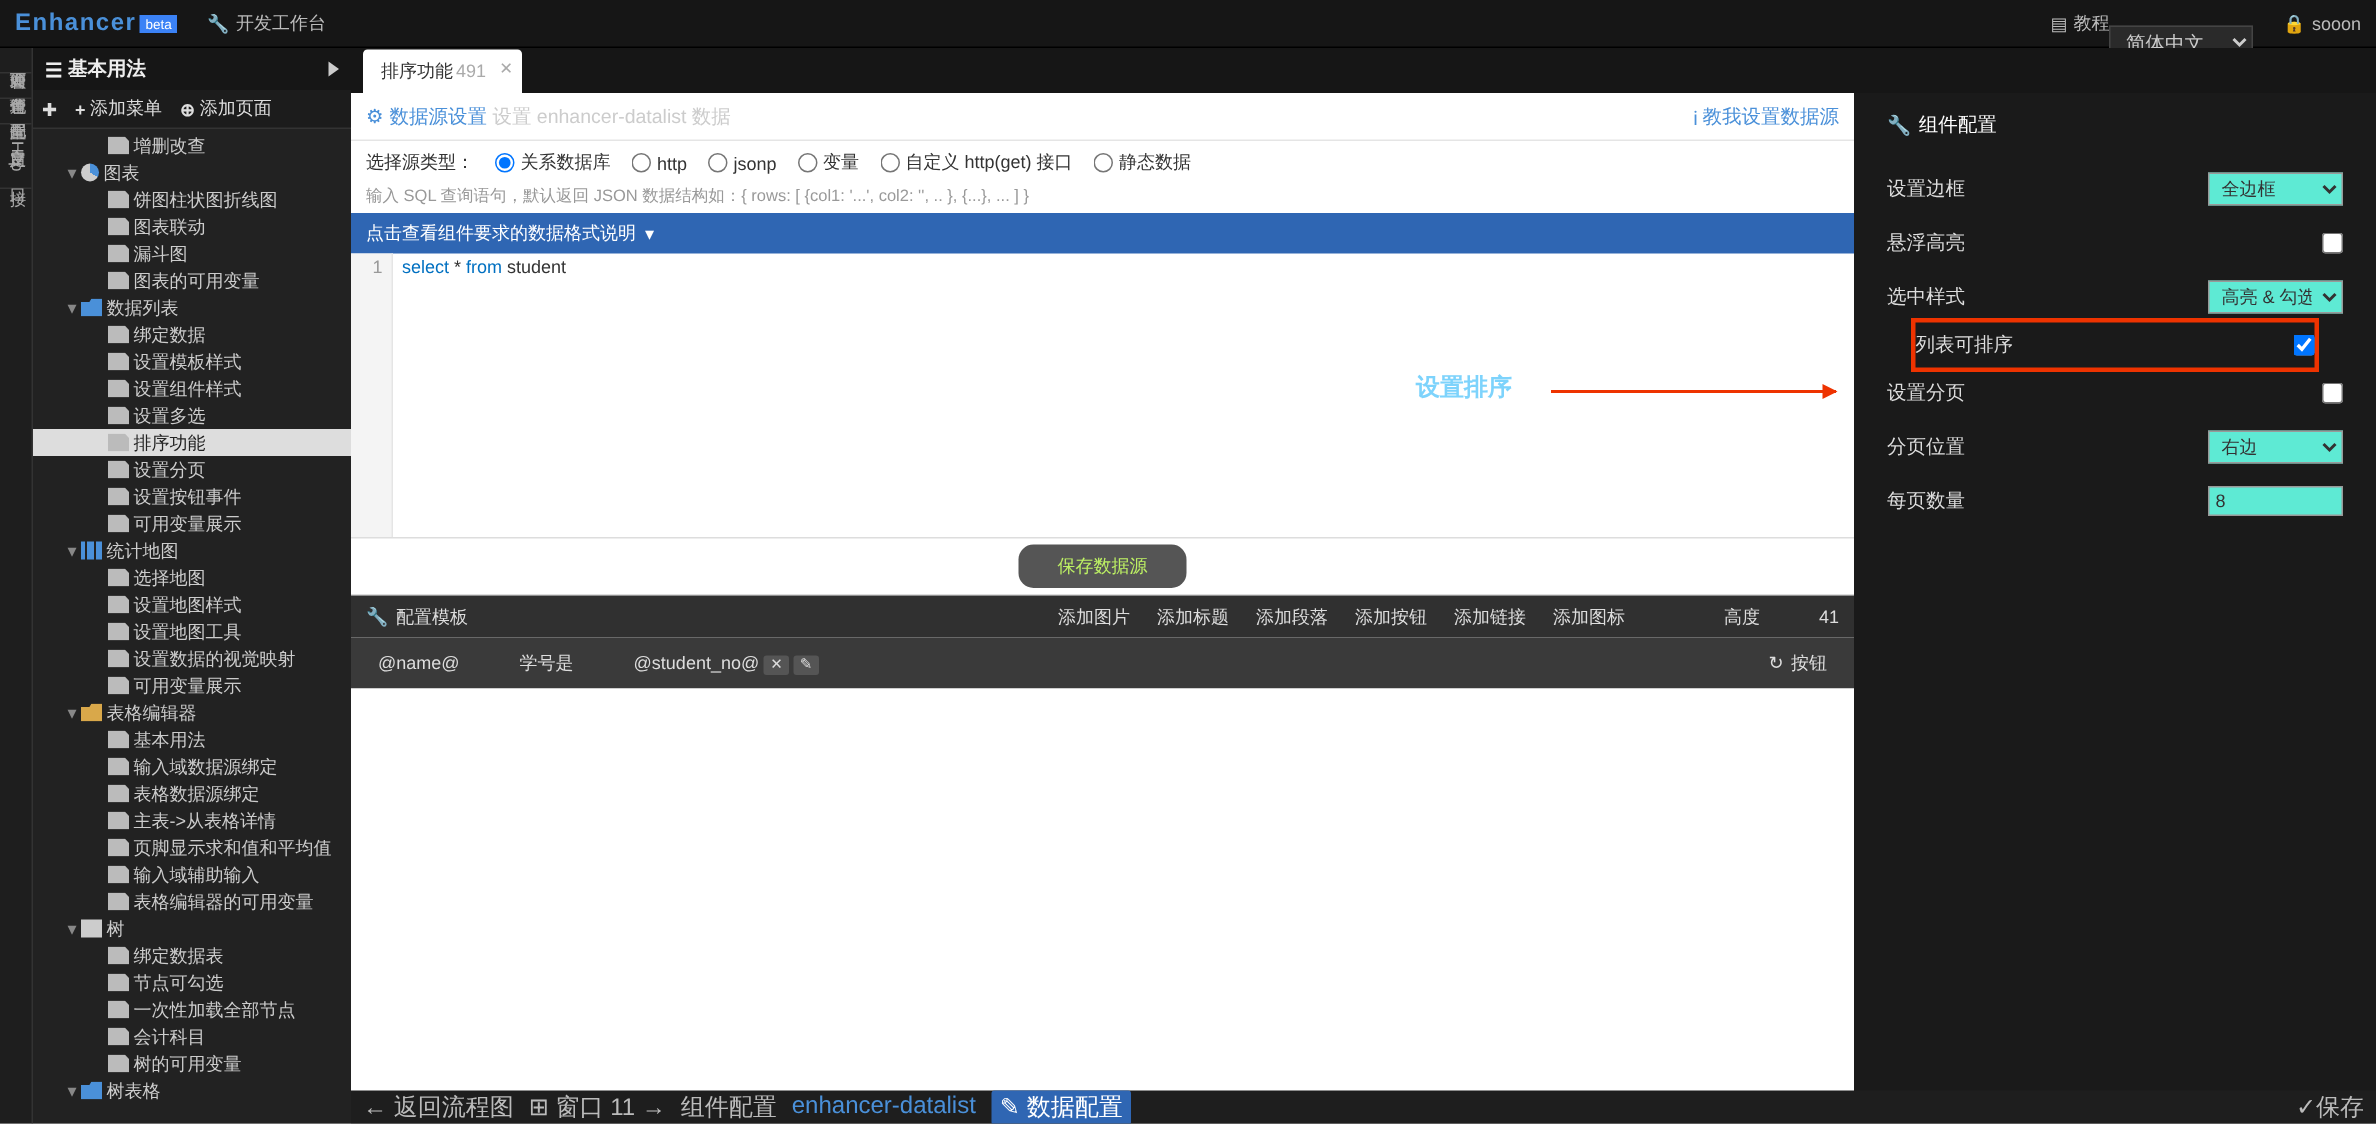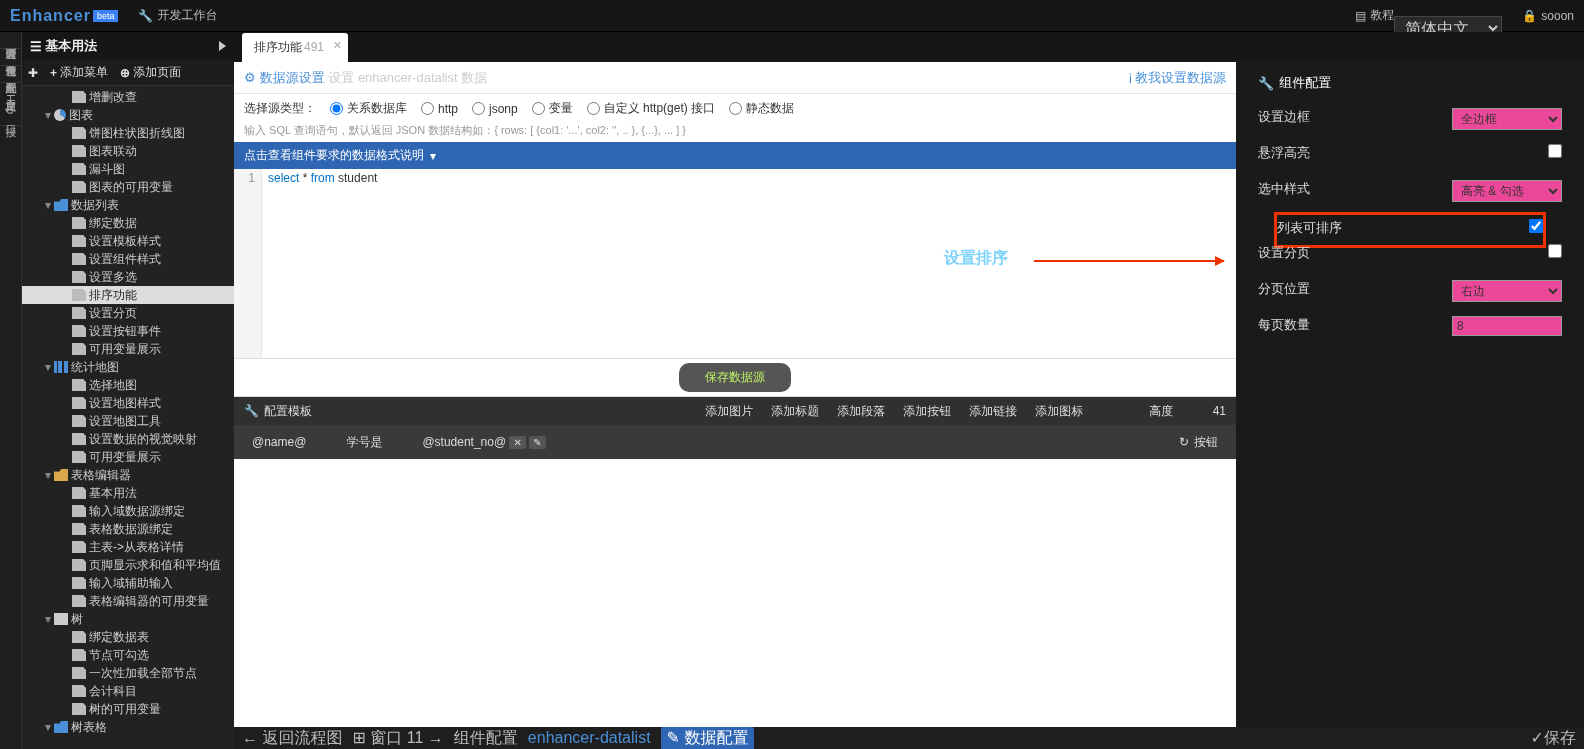--- a/index.html
+++ b/index.html
@@ -4,21 +4,21 @@
 <style>
 * { margin:0; padding:0; box-sizing:border-box; font-family:"Microsoft YaHei",Arial,sans-serif; }
 body { width:1584px; height:749px; background:#1a1a1a; color:#ccc; font-size:12px; overflow:hidden; position:relative; }
 
 
 .topbar { height:32px; background:#161616; display:flex; align-items:center; padding:0 10px; border-bottom:1px solid #000; }
 .logo { color:#4a90d9; font-weight:bold; font-size:16px; letter-spacing:1px; }
 .beta { background:#3b82f6; color:#fff; font-size:9px; padding:1px 4px; margin-left:2px; vertical-align:top; }
 .top-item { color:#bbb; margin-left:20px; display:flex; align-items:center; gap:4px; cursor:pointer; }
 .top-spacer { flex:1; }
-.lang-sel { background:#2a2a2a; color:#ccc; border:1px solid #444; padding:2px 16px 2px 6px; font-size:16px;margin-top:25px; }
+.lang-sel { background:#2a2a2a; color:#ccc; border:1px solid #444; padding:2px 16px 2px 6px; font-size:13px;margin-top:25px; }
 
 
 .rail { position:absolute; left:0; top:32px; bottom:0; width:22px; background:#1e1e1e; border-right:1px solid #333; }
 .rail div { writing-mode:vertical-rl; font-size:11px; color:#aaa; padding:8px 3px; border-bottom:1px solid #333; cursor:pointer; }
 
 
 .sidebar { position:absolute; left:22px; top:32px; bottom:0; width:212px; background:#222; overflow-y:auto; }
 .sb-head { height:28px; background:#161616; display:flex; align-items:center; padding:0 8px; font-size:13px; font-weight:bold; color:#eee; }
 .sb-head .play { margin-left:auto; width:0;height:0;border-left:7px solid #ccc;border-top:5px solid transparent;border-bottom:5px solid transparent;}
 .sb-toolbar { height:26px; display:flex; align-items:center; padding:0 6px; gap:12px; color:#ddd; background:#1c1c1c; border-bottom:1px solid #333;}
@@ -64,23 +64,23 @@
 .tpl-bar .sp{flex:1;}
 .tpl-bar a{color:#ddd;cursor:pointer;}
 .tpl-row{height:34px;background:#3a3a3a;display:flex;align-items:center;padding:0 18px;color:#ddd;font-size:12px;gap:40px;}
 .tpl-row .r{margin-left:auto;display:flex;align-items:center;gap:5px;}
 .ci{background:#555;border-radius:2px;padding:1px 4px;font-size:10px;cursor:pointer;}
 .tpl-body{flex:1;background:#fff;}
 
 
 .rpanel{position:absolute;right:0;top:30px;bottom:14px;width:348px;background:#1a1a1a;padding:12px 22px;color:#ddd;}
 .rp-title{font-size:13px;color:#fff;margin-bottom:16px;display:flex;align-items:center;gap:5px;}
-.rp-row{display:flex;align-items:flex-start;height:36px;font-size:13px;}
+.rp-row{display:flex;align-items:center;height:36px;font-size:13px;}
 .rp-row .lbl{flex:1;}
-.rp-row select,.rp-row input[type=text]{width:110px;background:#ec4899;color:#333;border:1px solid #999;padding:2px 4px;font-size:12px;}
+.rp-row select,.rp-row input[type=text]{width:90px;background:#5eead4;color:#333;border:1px solid #999;padding:2px 4px;font-size:12px;}
 .rp-row input[type=checkbox]{width:14px;height:14px;}
 .hl-box{border:3px solid #e30; padding:4px 0; margin:-4px 16px;}
 .bc{position:absolute;left:0;bottom:0;right:0;height:22px;background:#1e1e1e;display:flex;align-items:center;padding:0 8px;gap:10px;color:#bbb;font-size:16px;}
 .bc a{color:#4a90d9;cursor:pointer;}
 .bc .pill{background:#2f66b3;color:#fff;padding:1px 6px;border-radius:2px;}
 
 
 .anno-text{position:absolute;color:#7dd3fc;font-weight:bold;font-size:16px;}
 .anno-line{position:absolute;height:2px;background:#e30;}
 .anno-line:after{content:'';position:absolute;right:-1px;top:-4px;border-left:10px solid #e30;border-top:5px solid transparent;border-bottom:5px solid transparent;}

